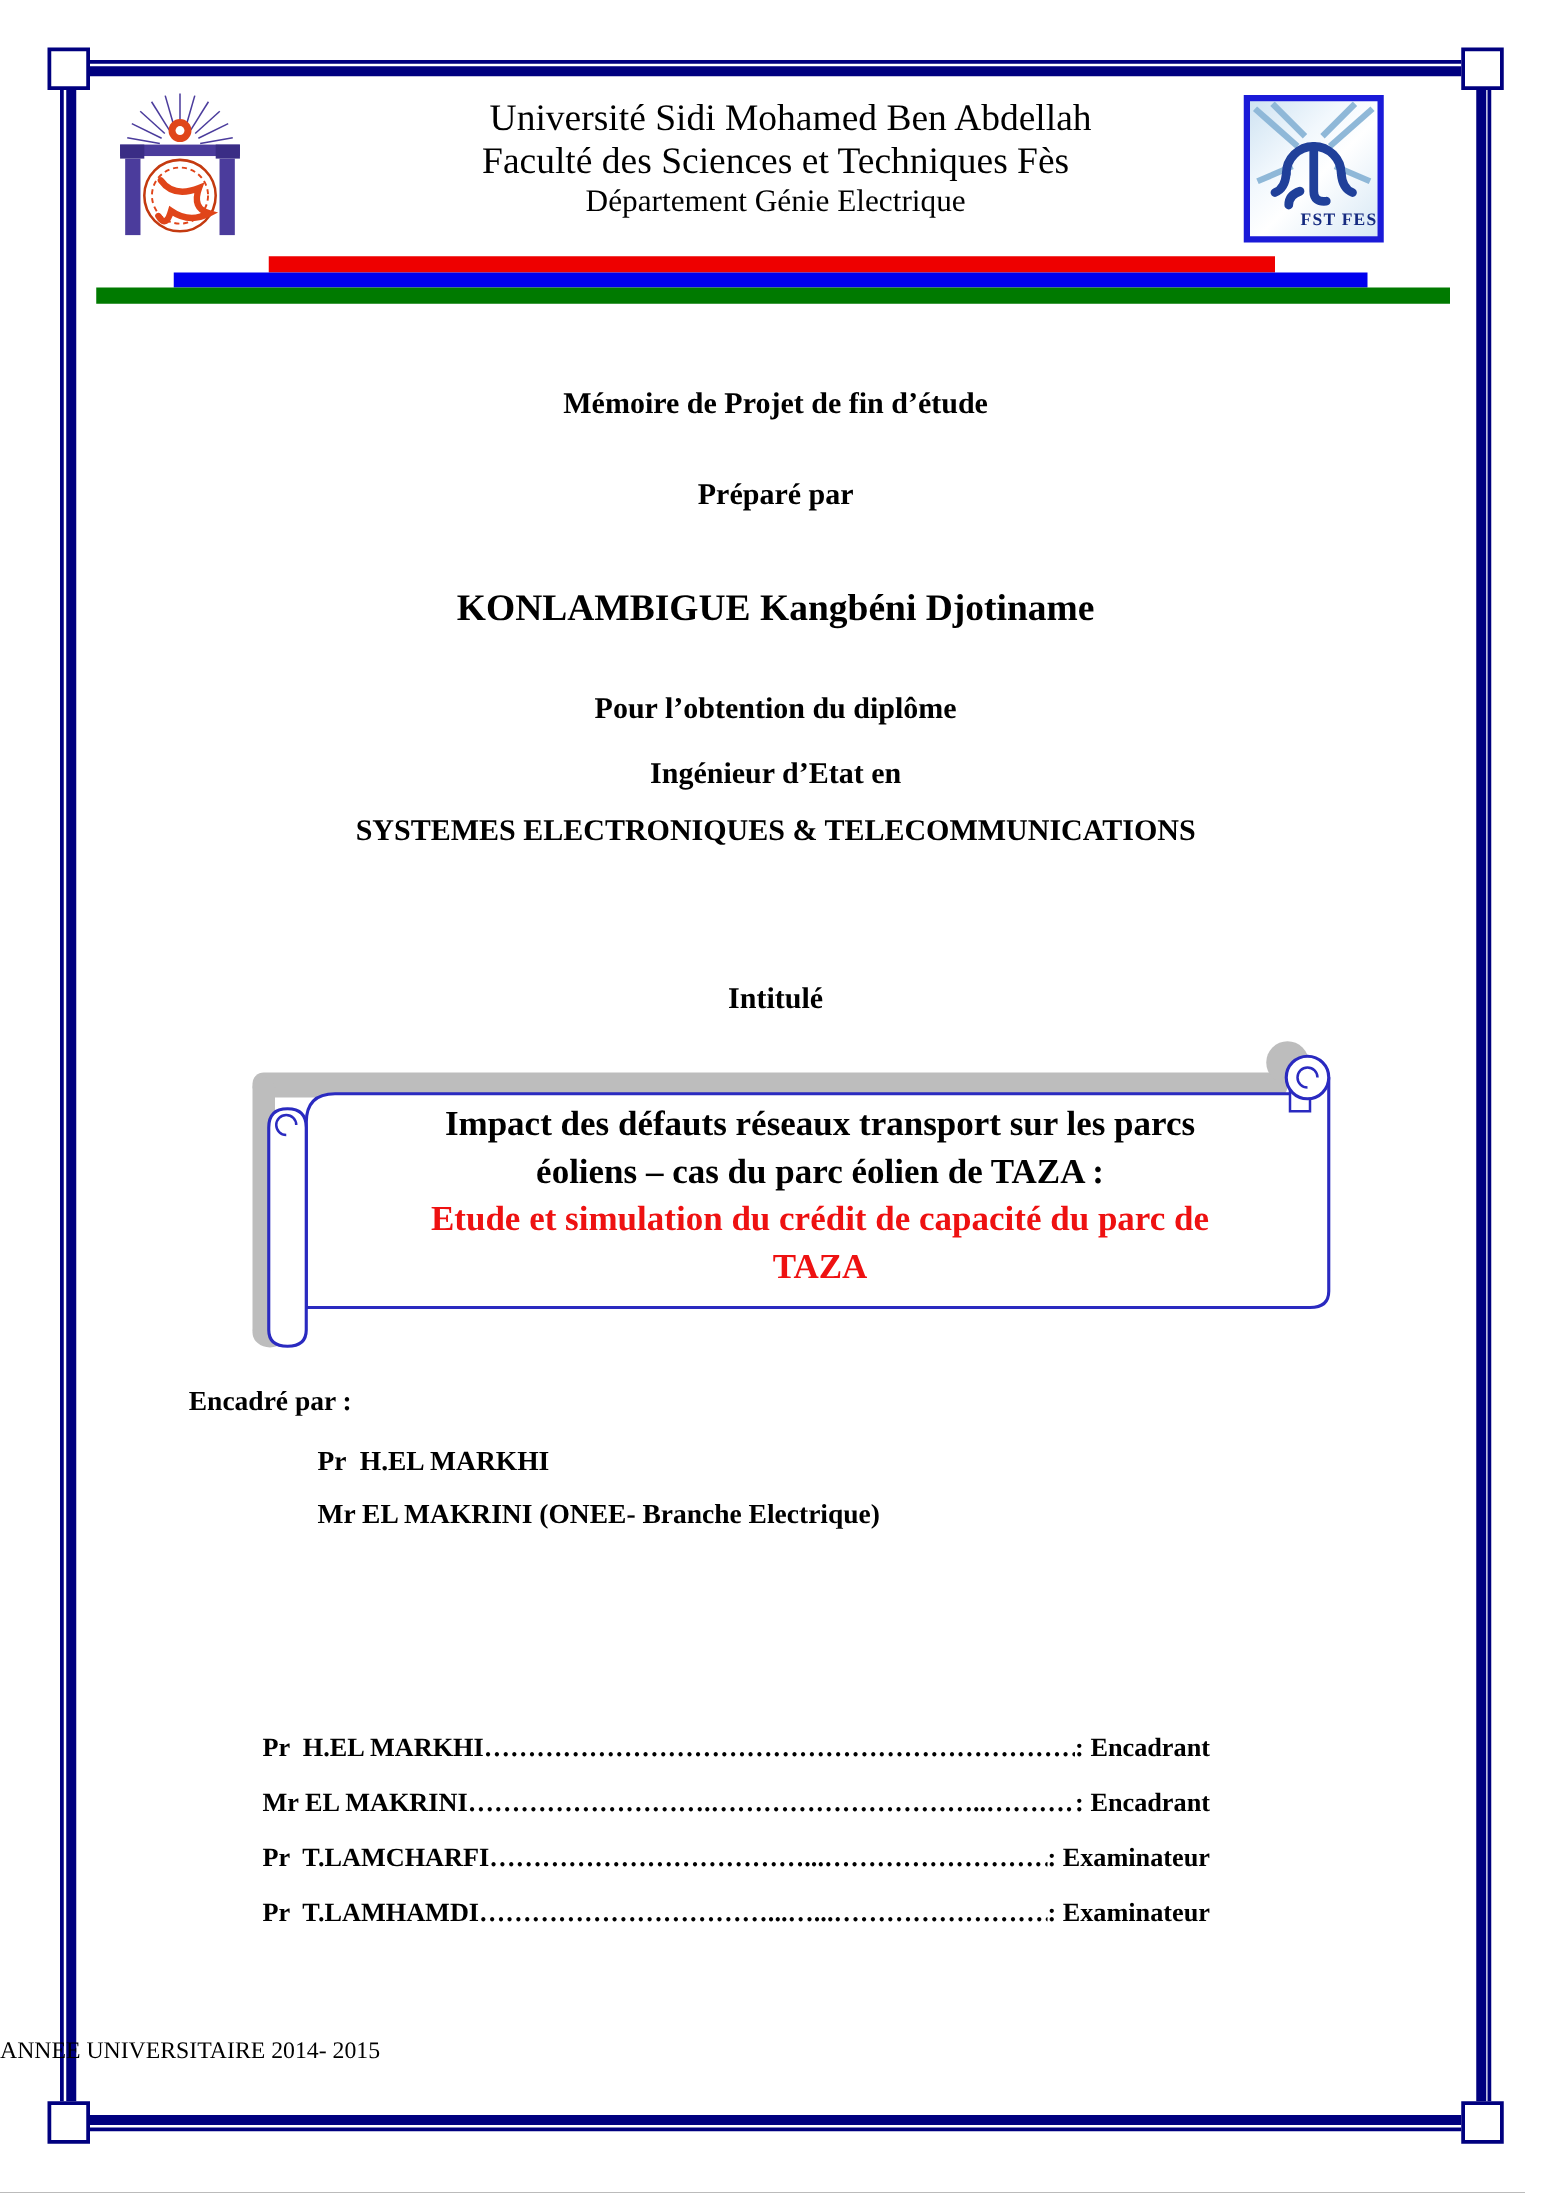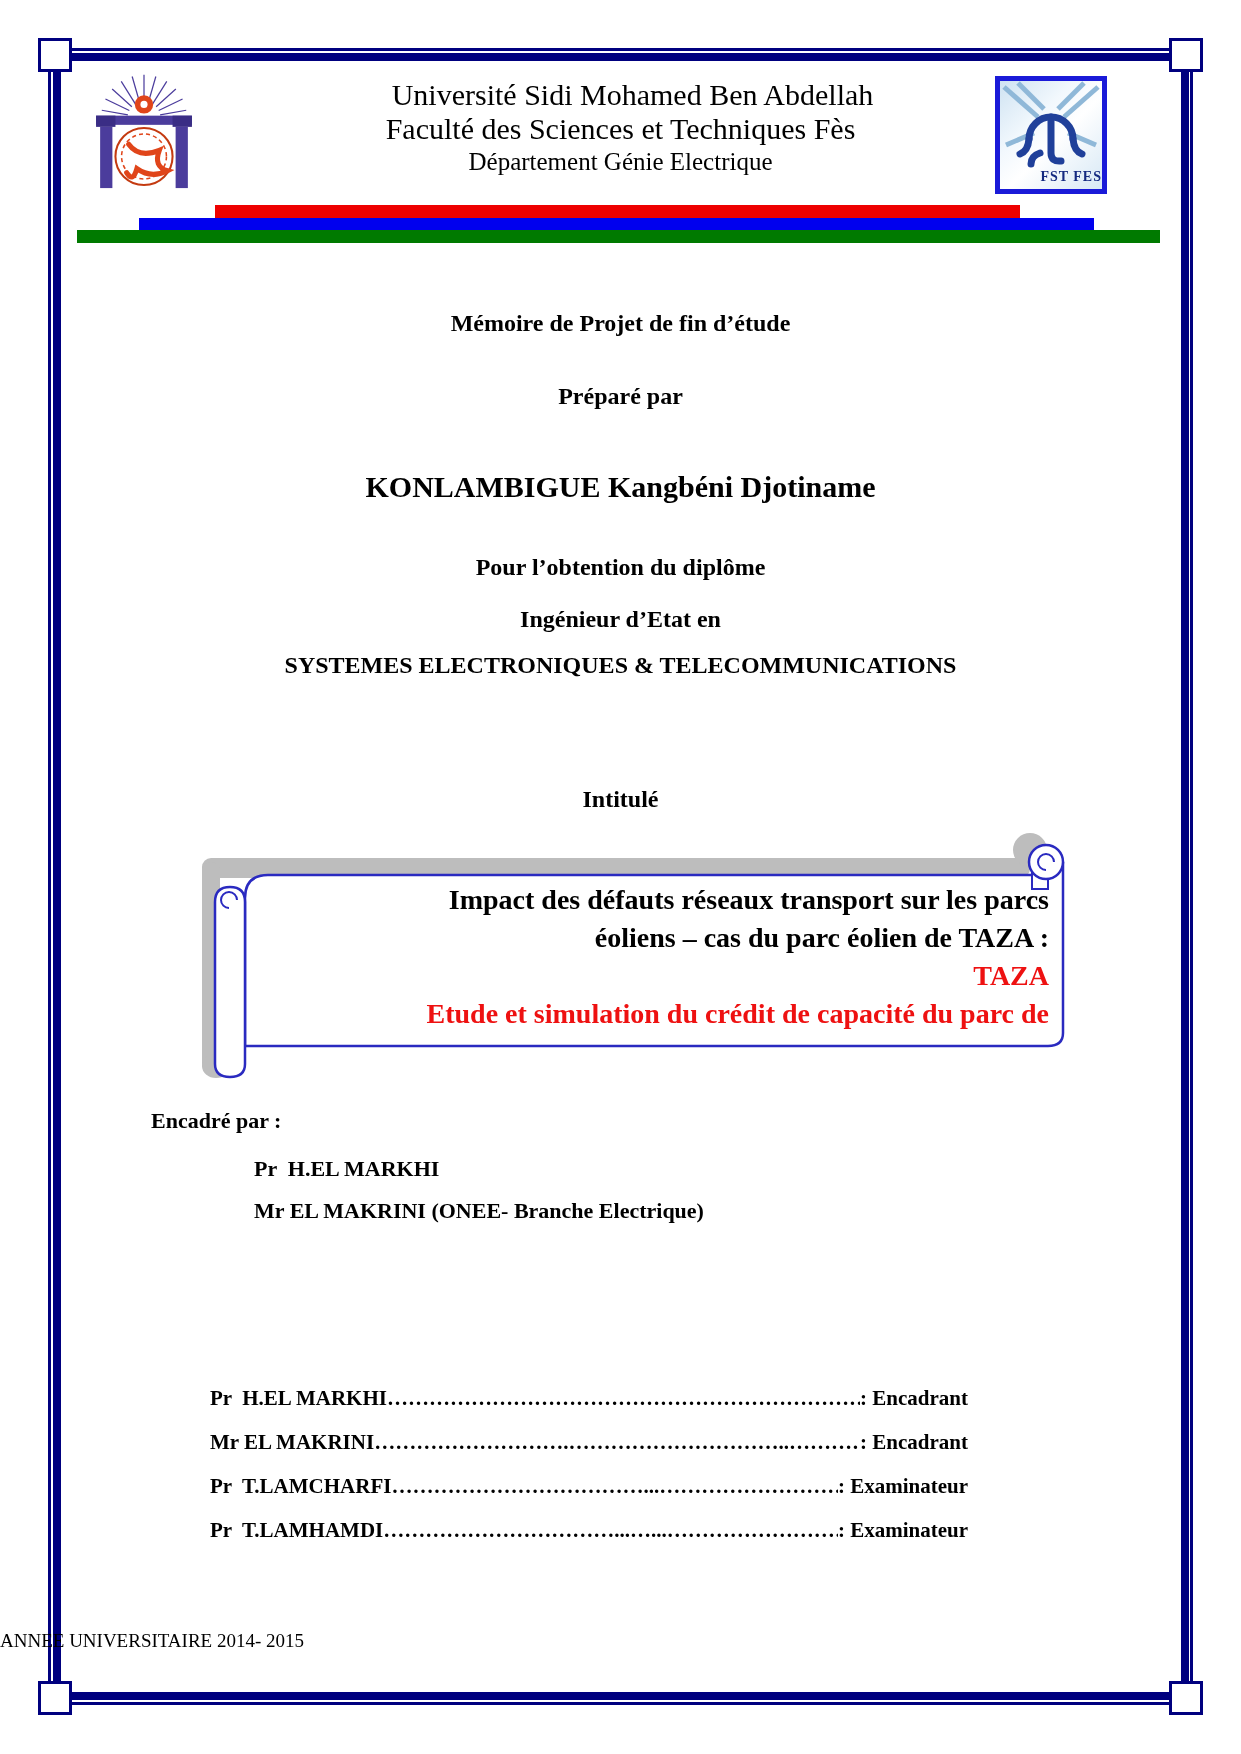--- a/index.html
+++ b/index.html
@@ -38,21 +38,21 @@
   .doc-type{top:310px;font-size:24px;}
   .prepared{top:383px;font-size:24px;}
   .author{top:470px;font-size:30px;}
   .purpose{top:554px;font-size:24px;}
   .degree{top:606px;font-size:24px;}
   .program{top:652px;font-size:24px;}
   .intitule{top:786px;font-size:24px;}
   
   .banner-svg{position:absolute;left:180px;top:740px;}
   .banner-text{
-    position:absolute;left:237px;top:881px;width:812px;text-align:right;
+    position:absolute;left:250px;top:881px;width:812px;text-align:center;
     font-weight:bold;font-size:28px;line-height:38px;
   }
   .banner-text .red{color:#ee1111;}
   
   .enc-label{position:absolute;left:151px;top:1108px;font-size:22px;font-weight:bold;white-space:pre;}
   .sup{position:absolute;left:254px;font-size:22px;font-weight:bold;white-space:pre;}
   .sup1{top:1156px;} .sup2{top:1198px;}
   .defense{position:absolute;left:251px;top:1290px;font-size:24px;font-weight:bold;white-space:pre;}
   .defense .small{font-size:20px;}
   .jury-row{position:absolute;left:210px;width:758px;display:flex;align-items:baseline;
@@ -153,22 +153,22 @@
     <circle cx="866" cy="122" r="17" fill="#ffffff" stroke="#2a2ac0" stroke-width="2.5"></circle>
     <path d="M 874 122 a 8 8 0 1 0 -8 8" fill="none" stroke="#2a2ac0" stroke-width="2"></path>
 
     <path d="M 35 162 L 35 324 Q 35 337 50 337 Q 65 337 65 324 L 65 162 Q 65 147 50 147 Q 35 147 35 162 Z" fill="#ffffff" stroke="#2a2ac0" stroke-width="2.5"></path>
     <path d="M 57 160 a 8 8 0 1 0 -8 8" fill="none" stroke="#2a2ac0" stroke-width="2"></path>
   </svg>
 
   <div class="banner-text">
     <div>Impact des défauts réseaux transport sur les parcs</div>
     <div>éoliens – cas du parc éolien de TAZA :</div>
+    <div class="red">Etude et simulation du crédit de capacité du parc de</div>
     <div class="red">TAZA</div>
-    <div class="red">Etude et simulation du crédit de capacité du parc de</div>
   </div>
 
   <div class="enc-label">Encadré par :</div>
   <div class="sup sup1">Pr  H.EL MARKHI</div>
   <div class="sup sup2">Mr EL MAKRINI (ONEE- Branche Electrique)</div>
 
 
   <div class="jury-row jr0">
     <span class="j-name">Pr  H.EL MARKHI</span>
     <span class="j-dots">……………………………………………………………………………</span>

